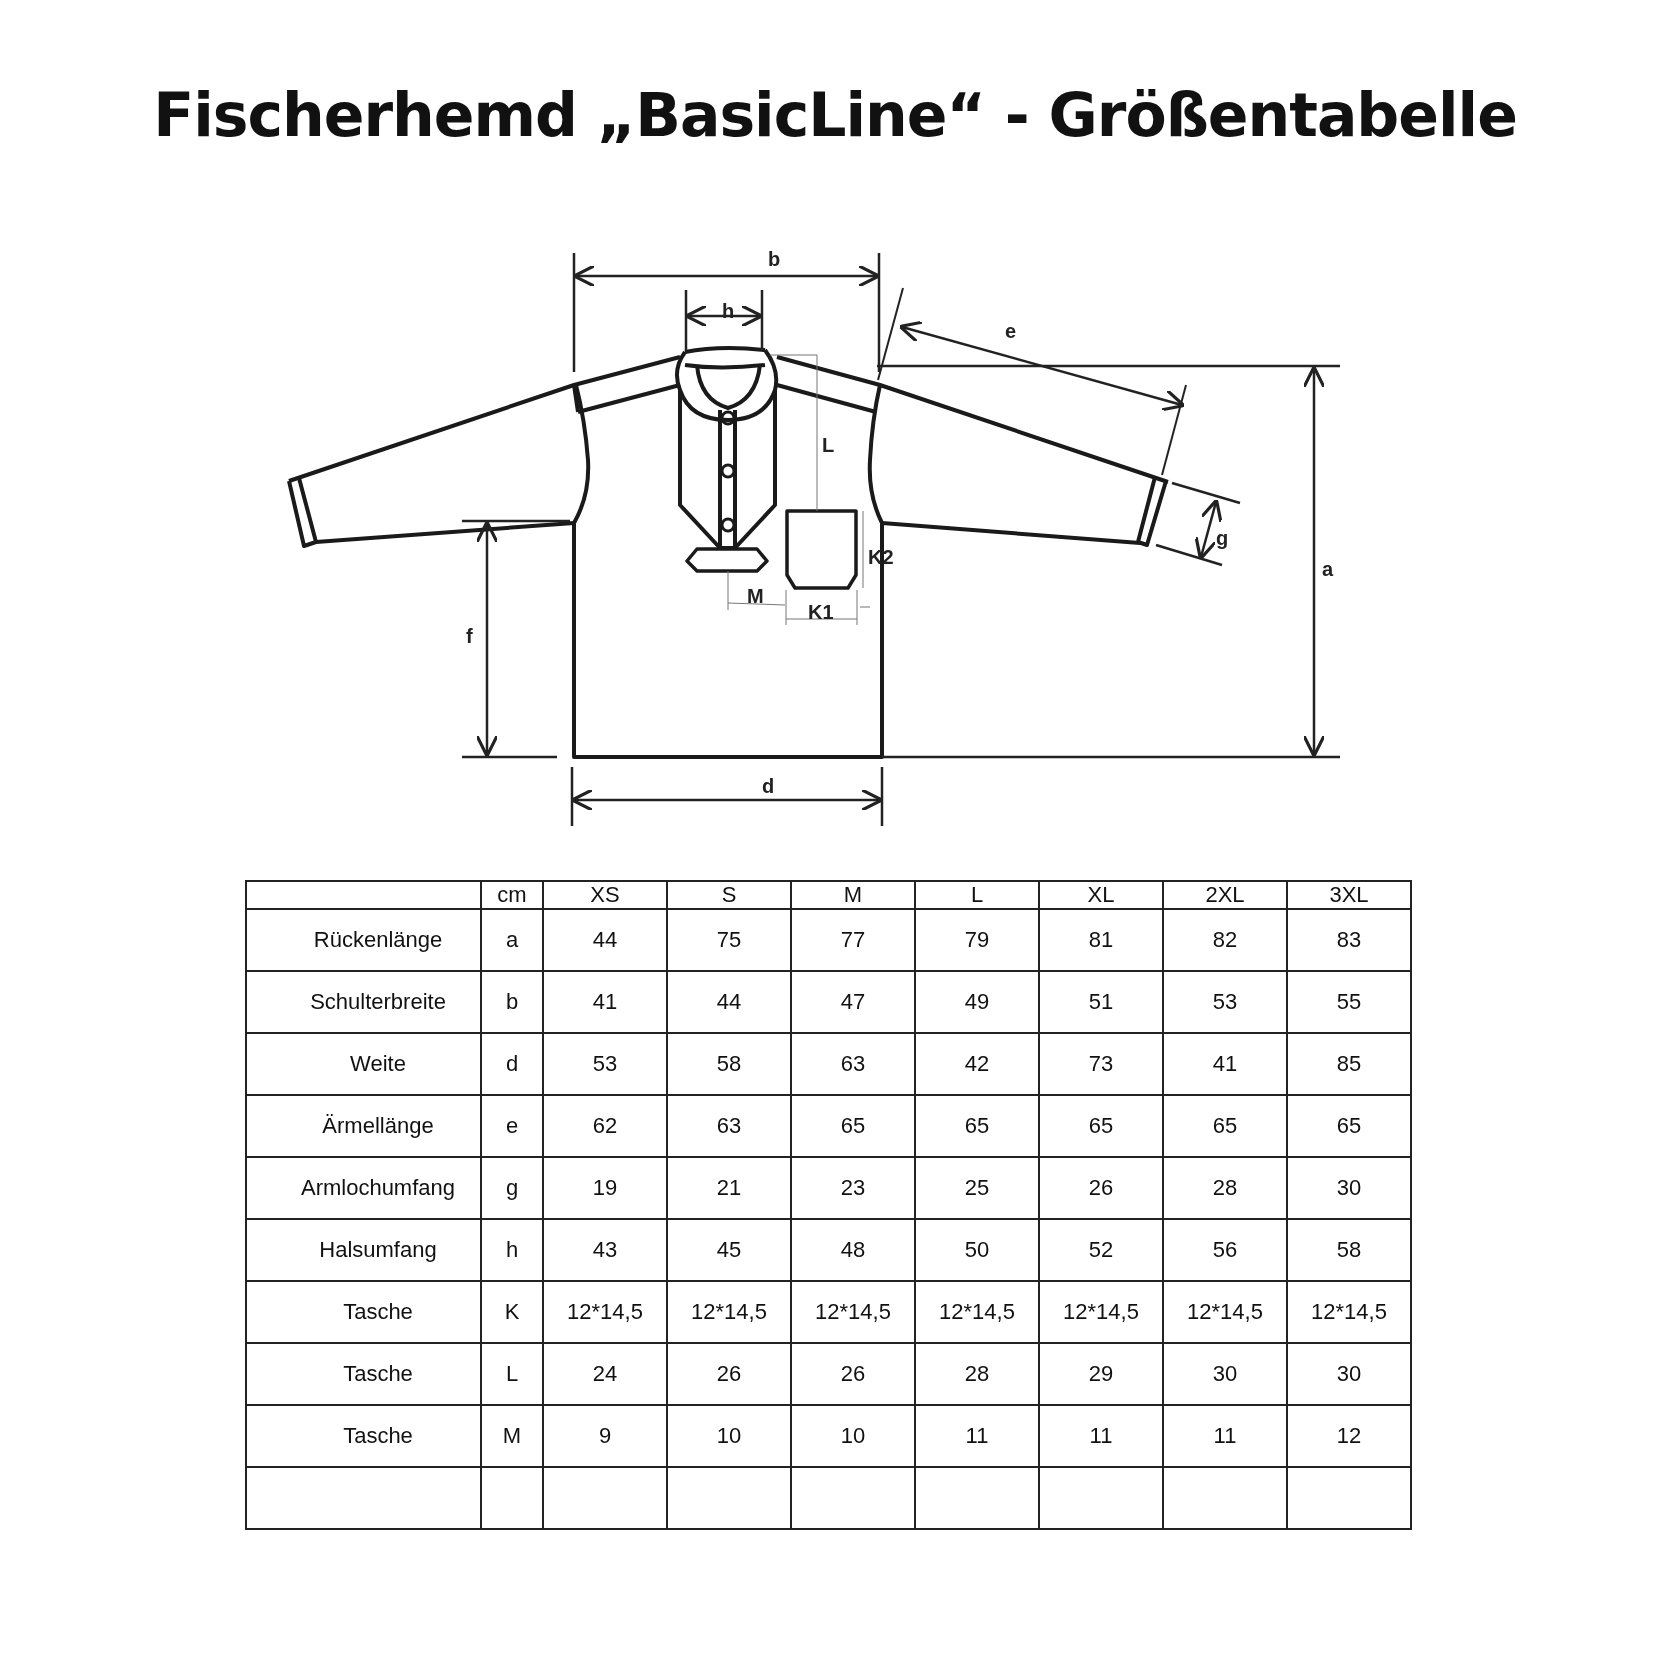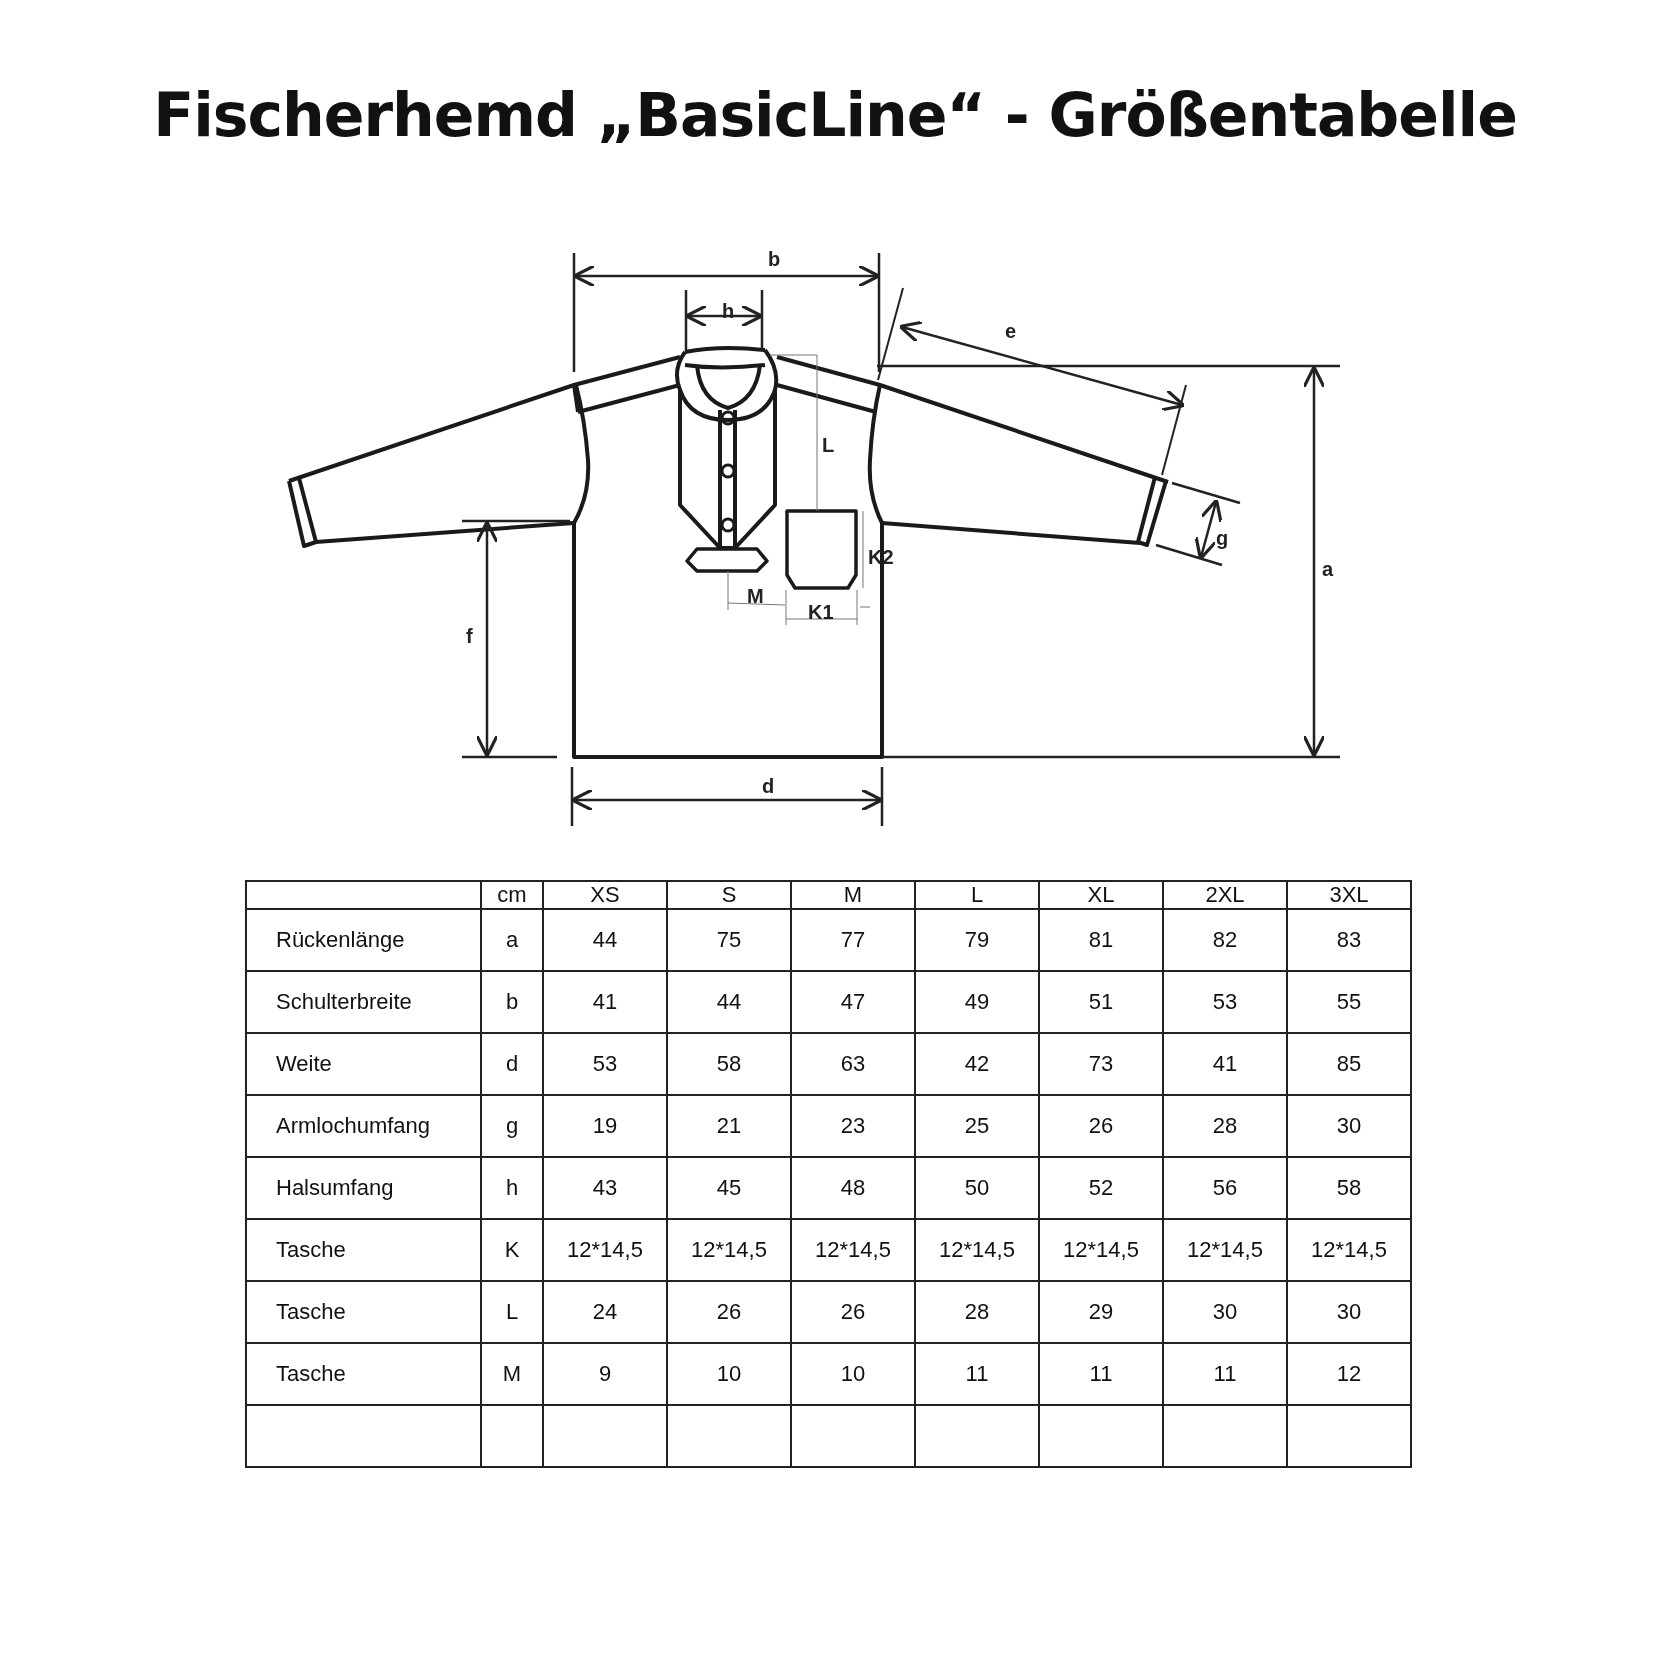--- a/index.html
+++ b/index.html
@@ -5,21 +5,21 @@
     html, body { margin: 0; padding: 0; background: #ffffff; }
     body { width: 1654px; height: 1654px; position: relative; overflow: hidden; font-family: "Liberation Sans", sans-serif; color: #111; }
     .title { position: absolute; left: 8px; top: 80px; width: 1654px; text-align: center; font-family: "DejaVu Sans", sans-serif; font-weight: bold; font-size: 60px; letter-spacing: -1px; color: #111; }
     .diagram { position: absolute; left: 0; top: 0; width: 1654px; height: 830px; }
     .diagram svg { position: absolute; left: 0; top: 0; }
     .lbl { font-family: "Liberation Sans", sans-serif; font-weight: bold; font-size: 20px; fill: #222; }
     table.sizes { position: absolute; left: 245px; top: 880px; border-collapse: collapse; font-family: "Liberation Sans", sans-serif; font-size: 22px; color: #111; }
     table.sizes th, table.sizes td { border: 2px solid #222; padding: 0; text-align: center; }
     table.sizes thead th { height: 26px; font-weight: normal; line-height: 26px; }
     table.sizes tbody td { height: 60px; }
-    table.sizes td.name { text-align: left; padding-left: 29px; width: 204px; }
+    table.sizes td.name { text-align: center; padding-left: 29px; width: 204px; }
     table.sizes th.name { width: 216px; }
     table.sizes .sym { width: 60px; margin-left: 16px; }
     table.sizes .val { width: 122px; }
   </style>
 </head>
 <body>
 
 <div class="title">Fischerhemd „BasicLine“ - Größentabelle</div>
 
 <div class="diagram">
@@ -171,20 +171,31 @@
         <td class="sym">d</td>
         <td class="val">53</td>
         <td class="val">58</td>
         <td class="val">63</td>
         <td class="val">42</td>
         <td class="val">73</td>
         <td class="val">41</td>
         <td class="val">85</td>
       </tr>
       <tr>
+        <td class="name">Ärmellänge</td>
+        <td class="sym">e</td>
+        <td class="val">62</td>
+        <td class="val">63</td>
+        <td class="val">65</td>
+        <td class="val">65</td>
+        <td class="val">65</td>
+        <td class="val">65</td>
+        <td class="val">65</td>
+      </tr>
+      <tr>
         <td class="name">Armlochumfang</td>
         <td class="sym">g</td>
         <td class="val">19</td>
         <td class="val">21</td>
         <td class="val">23</td>
         <td class="val">25</td>
         <td class="val">26</td>
         <td class="val">28</td>
         <td class="val">30</td>
       </tr>

